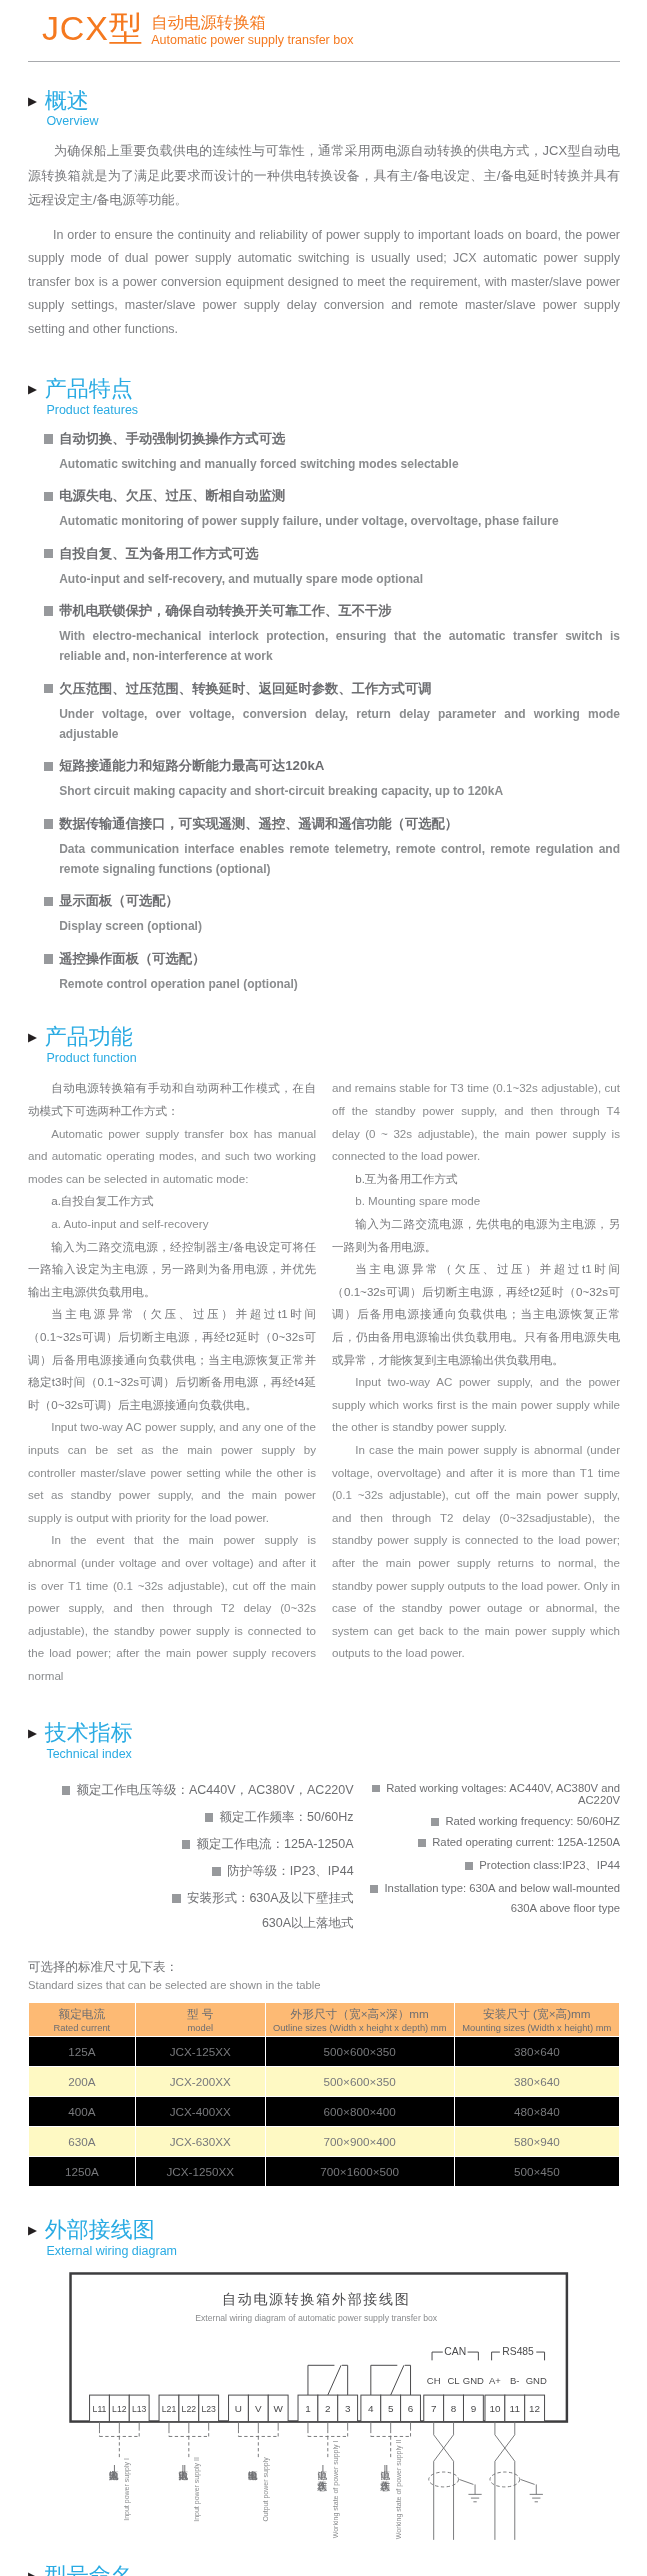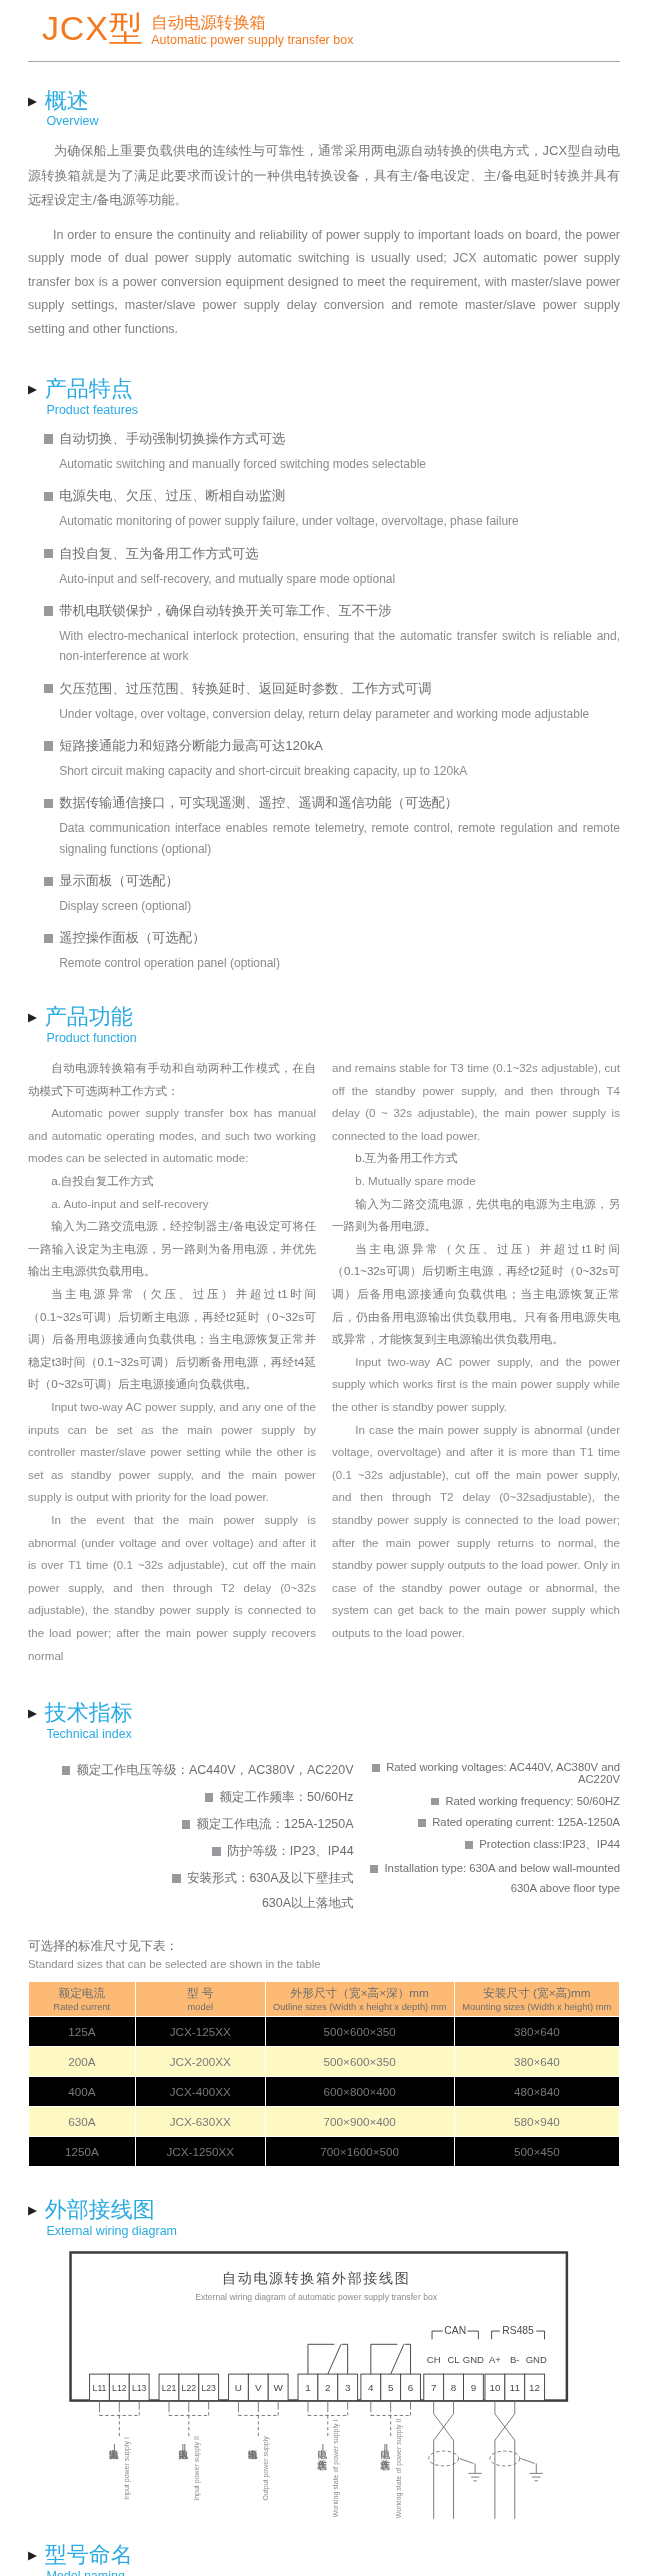--- a/index.html
+++ b/index.html
@@ -25,21 +25,21 @@
   .sec-arrow { color:#231f20; font-size:11.7px; line-height:23.4px; }
   .sec-cn { font-size:22px; color:#2aabe3; line-height:1.1; font-weight:400; }
   .sec-en { font-size:12.5px; color:#2aabe3; margin:1.6px 0 0 19.5px; }
 
   
   .para { font-size:13px; line-height:1.88; text-align:justify; text-indent:2em; margin-top:11px; color:#77787b; }
   .para.en { font-size:12.5px; color:#808285; }
 
   
   .feat { margin:7.8px 0 0 15.6px; }
-  .feat-item { margin-top:11px; }
+  .feat-item { margin-top:11px;font-weight:bold; }
   .feat-cn { font-size:13.3px; color:#6d6e71; line-height:1.6; }
   .sq { display:inline-block; width:9.4px; height:9.4px; background:#97999c; margin-right:6.2px; vertical-align:-0.8px; }
   .feat-en { font-size:12px; color:#8a8c8e; line-height:1.7; margin:4.7px 0 0 15.6px; text-align:justify; }
 
   
   .func-cols { display:flex; gap:16px; margin-top:12.5px; }
   .func-col { flex:1; }
   .fp { font-size:11.6px; line-height:1.95; text-align:justify; text-indent:2em; color:#77787b; }
   .fp.en { color:#8a8c8e; }
 
@@ -161,21 +161,21 @@
         <p class="fp">a.自投自复工作方式</p>
         <p class="fp en">a. Auto-input and self-recovery</p>
         <p class="fp">输入为二路交流电源，经控制器主/备电设定可将任一路输入设定为主电源，另一路则为备用电源，并优先输出主电源供负载用电。</p>
         <p class="fp">当主电源异常（欠压、过压）并超过t1时间（0.1~32s可调）后切断主电源，再经t2延时（0~32s可调）后备用电源接通向负载供电；当主电源恢复正常并稳定t3时间（0.1~32s可调）后切断备用电源，再经t4延时（0~32s可调）后主电源接通向负载供电。</p>
         <p class="fp en">Input two-way AC power supply, and any one of the inputs can be set as the main power supply by controller master/slave power setting while the other is set as standby power supply, and the main power supply is output with priority for the load power.</p>
         <p class="fp en">In the event that the main power supply is abnormal (under voltage and over voltage) and after it is over T1 time (0.1 ~32s adjustable), cut off the main power supply, and then through T2 delay (0~32s adjustable), the standby power supply is connected to the load power; after the main power supply recovers normal</p>
       </div>
       <div class="func-col">
         <p class="fp en" style="text-indent:0">and remains stable for T3 time (0.1~32s adjustable), cut off the standby power supply, and then through T4 delay (0 ~ 32s adjustable), the main power supply is connected to the load power.</p>
         <p class="fp">b.互为备用工作方式</p>
-        <p class="fp en">b. Mutually spare mode</p>
+        <p class="fp en">b. Mounting spare mode</p>
         <p class="fp">输入为二路交流电源，先供电的电源为主电源，另一路则为备用电源。</p>
         <p class="fp">当主电源异常（欠压、过压）并超过t1时间（0.1~32s可调）后切断主电源，再经t2延时（0~32s可调）后备用电源接通向负载供电；当主电源恢复正常后，仍由备用电源输出供负载用电。只有备用电源失电或异常，才能恢复到主电源输出供负载用电。</p>
         <p class="fp en">Input two-way AC power supply, and the power supply which works first is the main power supply while the other is standby power supply.</p>
         <p class="fp en">In case the main power supply is abnormal (under voltage, overvoltage) and after it is more than T1 time (0.1 ~32s adjustable), cut off the main power supply, and then through T2 delay (0~32sadjustable), the standby power supply is connected to the load power; after the main power supply returns to normal, the standby power supply outputs to the load power. Only in case of the standby power outage or abnormal, the system can get back to the main power supply which outputs to the load power.</p>
       </div>
     </div>
   </div>
 
   <div class="sec" style="margin-top:34px">
     <div class="sec-head">

